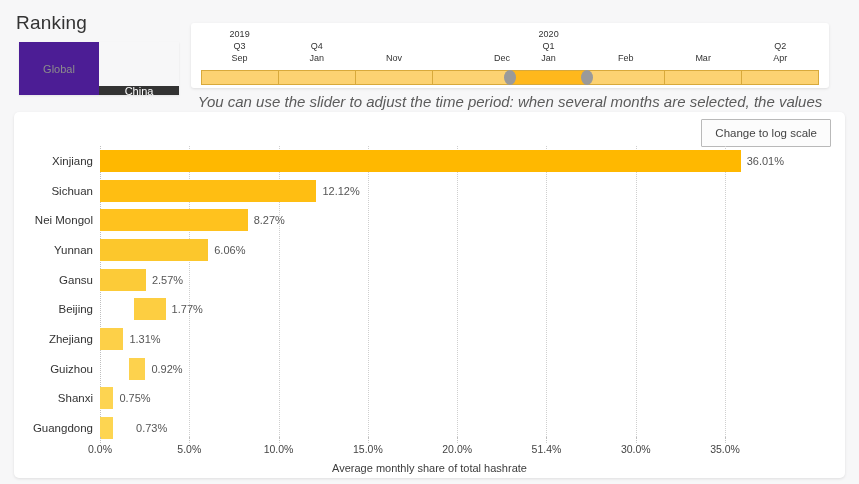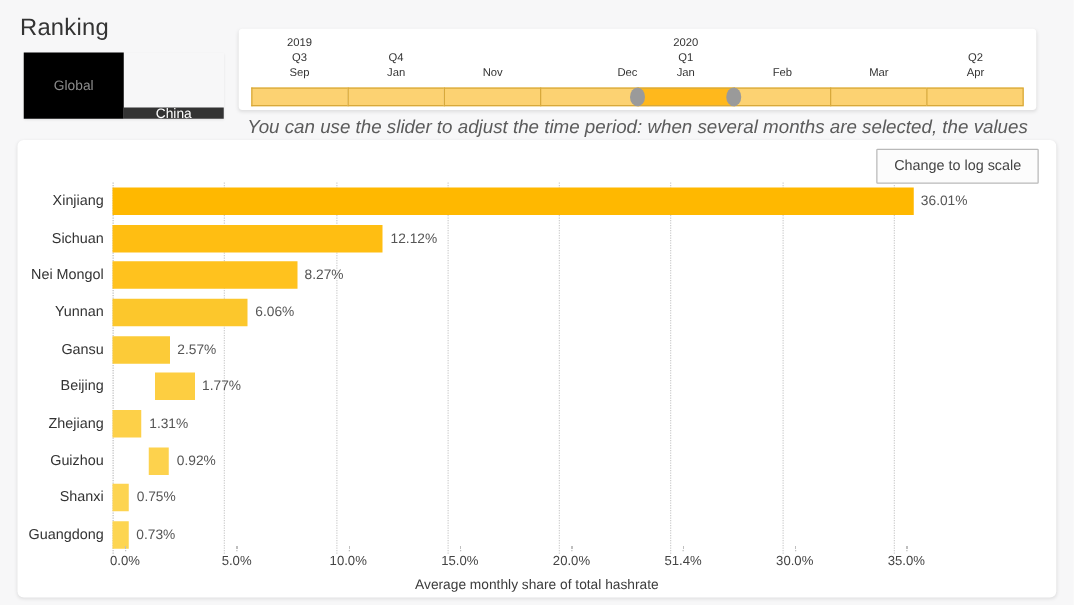--- a/index.html
+++ b/index.html
@@ -40,21 +40,21 @@
   .scope-btn {
     flex: 1 1 50%;
     display: flex;
     align-items: center;
     justify-content: center;
     font-size: 11px;
     cursor: pointer;
     user-select: none;
   }
   .scope-btn.inactive {
-    background: #000000;
+    background: #4c1d95;
     color: #8C8C8C;
   }
   .scope-btn.active {
     background: #333333;
     color: #FFFFFF;
     margin-top: 44px;
   }
 
   
   #timeline-card {
@@ -150,21 +150,21 @@
     font-size: 11.5px;
     color: #444444;
     cursor: pointer;
     user-select: none;
     border-radius: 1px;
   }
 
   
   #plot {
     position: absolute;
-    left: 76px;       
+    left: 86px;       
     top: 34px;
     width: 684px;     
     height: 297px;
   }
   #gridlines {
     position: absolute;
     left: 0; top: 0; right: 0; bottom: 0;
   }
   .gridline {
     position: absolute;
@@ -366,21 +366,21 @@
         <div class="bar-row" style="top: 207.9px; height: 29.7px; padding-left: 29px;">
           <div class="cat-label">Guizhou</div>
           <div class="bar" style="width: 16.4303px; background: rgb(253, 210, 77);"></div>
           <div class="bar-value">0.92%</div>
         </div>
         <div class="bar-row" style="top: 237.6px; height: 29.7px;">
           <div class="cat-label">Shanxi</div>
           <div class="bar" style="width: 13.3943px; background: rgb(253, 212, 81);"></div>
           <div class="bar-value">0.75%</div>
         </div>
-        <div class="bar-row" style="top: 267.3px; height: 29.7px;">
+        <div class="bar-row" style="top: 267.3px; height: 29.7px; gap: 17px;">
           <div class="cat-label">Guangdong</div>
           <div class="bar" style="width: 13.0371px; background: rgb(253, 213, 81);"></div>
           <div class="bar-value">0.73%</div>
         </div>
       </div>
   </div>
 
   <div id="x-axis">
       <div class="xtick" style="left: 0px;">0.0%</div>
       <div class="xtick-mark" style="left: 0px;"></div>

